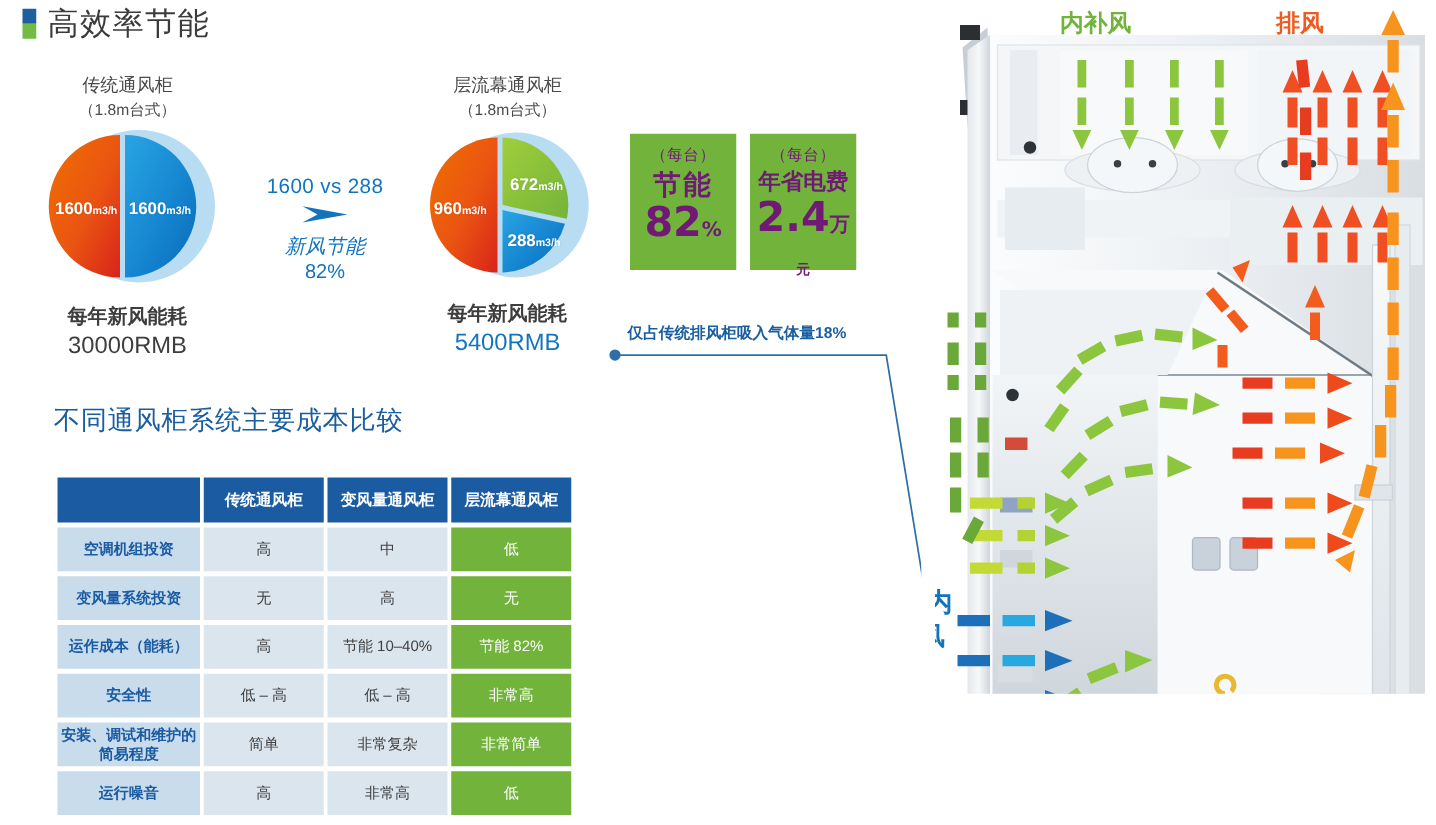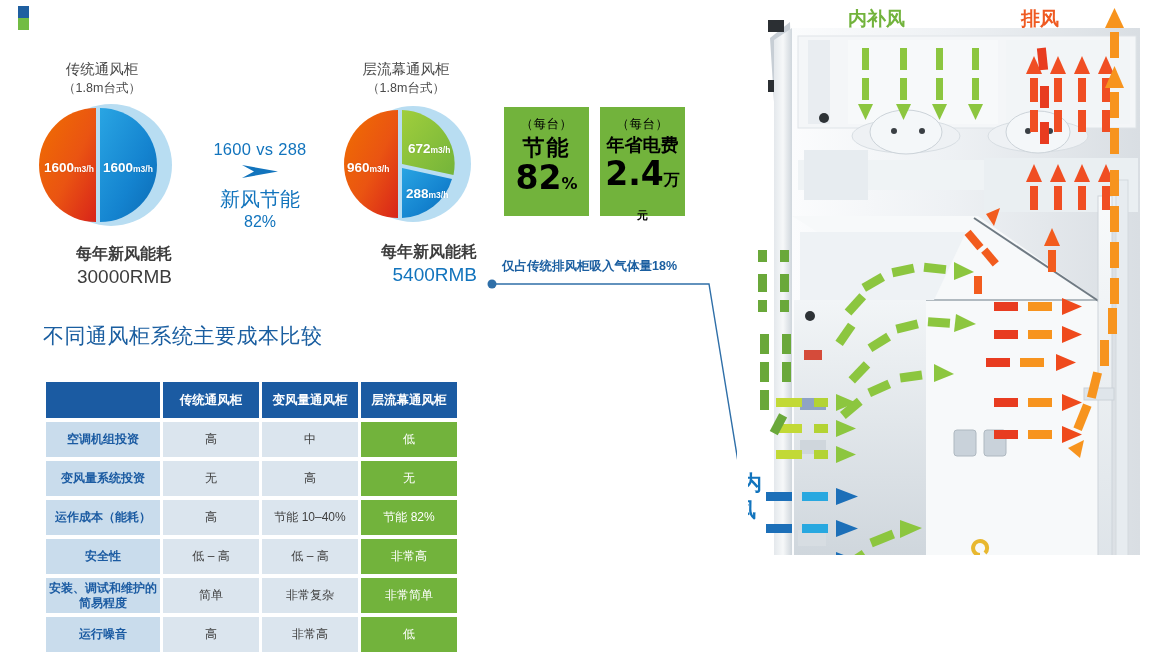--- a/index.html
+++ b/index.html
@@ -30,34 +30,34 @@
   .pie-wrap{position:relative;}
 
   .halo{position:absolute;border-radius:50%;background:#b8ddf2;}
   .pie-svg{position:absolute;left:0;top:0;}
 
   .pie-lbl{position:absolute;color:#fff;white-space:nowrap;font-weight:bold;
            text-shadow:0 0 2px rgba(0,0,0,.12);}
   .pie-lbl .num{font-size:13.5px;}
   .pie-lbl .unit{font-size:8.5px;margin-top:28px;}
 
-  .pie-foot{text-align:right;line-height:1.3;}
+  .pie-foot{text-align:center;line-height:1.3;}
   .pie-foot .f1{font-size:16px;color:#3d3d3d;font-weight:bold;}
   .pie-foot .f2{font-size:19px;color:#3d3d3d;}
   .pie-foot .f2.blue{color:#1274bd;}
 
   
   .compare{position:absolute;left:196px;top:140px;width:128px;text-align:center;color:#1274bd;}
   .compare .cmp1{font-size:16.5px;letter-spacing:.3px;}
   .compare .arrow{margin:4px auto 3px;width:40px;height:17px;}
-  .compare .cmp2{font-size:20px;line-height:1.25;}
+  .compare .cmp2{font-size:16px;line-height:1.25;font-style:italic;}
   .compare .cmp3{font-size:16px;line-height:1.25;}
 
   
-  .badge{position:absolute;background:#72b33c;color:#000000;text-align:center;}
+  .badge{position:absolute;background:#72b33c;color:#701a75;text-align:center;}
   .badge .bsub{font-size:12.5px;margin-top:9px;letter-spacing:.5px;}
   .badge .bmid{font-size:22px;font-weight:bold;margin-top:3px;letter-spacing:2px;line-height:1.1;}
   .badge .bbig{font-size:33px;font-weight:bold;line-height:1.05;margin-top:1px;
                font-family:"DejaVu Sans","Liberation Sans",sans-serif;}
   .badge .bbig .suffix{font-size:16px;font-weight:bold;}
   .badge .bbig .suffix2{font-size:11px;font-weight:bold;}
 
   
   .tbl-title{position:absolute;left:43px;top:322px;font-size:21px;color:#1a5ea0;letter-spacing:.5px;}
   table.cmp-table{position:absolute;left:43px;top:378px;border-collapse:separate;border-spacing:3px 4px;
@@ -90,20 +90,21 @@
 </head>
 <body>
 
 <div class="root">
 
   <div class="page-title">
     <span class="title-bullet">
       <i class="b1"></i>
         <i class="b2"></i>
     </span>
+    <span class="title-text">高效率节能</span>
   </div>
 
   <div class="pie-block" style="left:32px;top:60px;width:140px;">
     <div class="pie-head">
       <div class="l1">传统通风柜</div>
       <div class="l2">（1.8m台式）</div>
     </div>
     <div class="pie-wrap" style="width:140px;height:122px;margin-top:8px;">
       <div class="halo" style="left:18px;top:0px;width:122px;height:122px;"></div>
       <svg class="pie-svg" width="140" height="122" viewBox="0 0 140 122">

